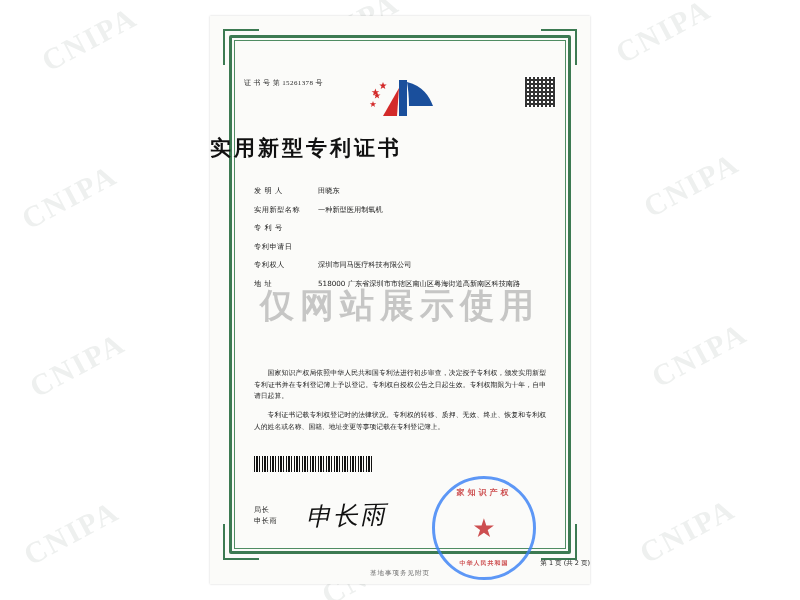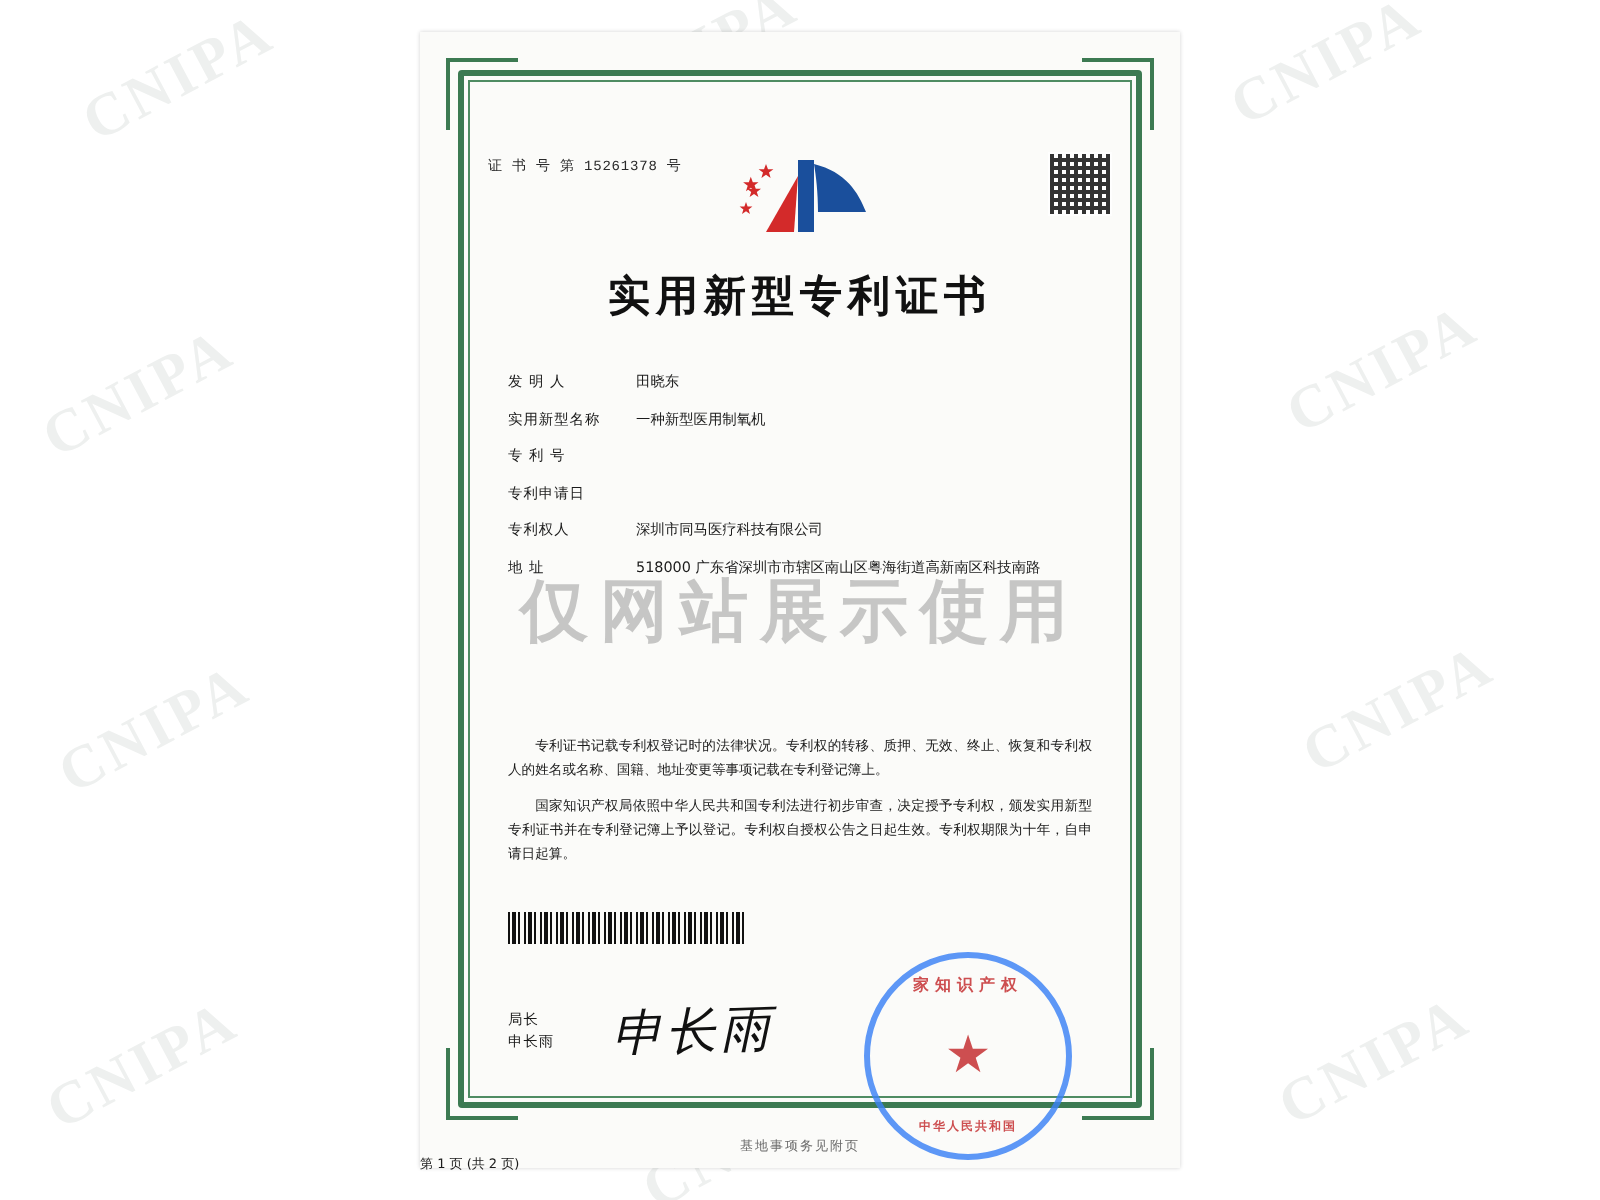--- a/index.html
+++ b/index.html
@@ -73,21 +73,21 @@
   .corner.br { right: 13px; bottom: 24px; border-left: none; border-top: none; }
 
   
   .cert-no {
     position: absolute;
     left: 34px;
     top: 62px;
     font-size: 7px;
     color: #2a2a2a;
     letter-spacing: .4px;
-    font-family: Liberation Mono, monospace;
+    font-family: Liberation Serif, serif;
   }
 
   .logo {
     position: absolute;
     left: 50%;
     top: 60px;
     transform: translateX(-50%);
     width: 74px;
     height: 44px;
   }
@@ -105,21 +105,20 @@
     background-size: 4px 4px, 4px 4px;
     opacity: .85;
     border: 1px solid #fff;
   }
 
   .title {
     position: absolute;
     left: 0;
     right: 0;
     top: 118px;
-    text-align: center;
     font-size: 21px;
     font-weight: bold;
     letter-spacing: 3px;
     color: #111;
     font-family: "DejaVu Sans", "Liberation Sans", sans-serif;
   }
 
   
   .fields {
     position: absolute;
@@ -237,22 +236,22 @@
     letter-spacing: 3px;
     color: #c3292b;
   }
   .seal .arc-top { top: 8px; }
   .seal .arc-bottom { bottom: 9px; font-size: 6px; letter-spacing: 1px; }
 
   
   .page-no {
     position: absolute;
     left: 0; right: 0;
-    top: 562px;
-    text-align: left;
+    top: 543px;
+    text-align: right;
     font-size: 6.5px;
     color: #1b1b1b;
   }
   .sheet-footnote {
     position: absolute;
     left: 0; right: 0;
     bottom: 6px;
     text-align: center;
     font-size: 6.5px;
     color: #6b6b6b;
@@ -345,22 +344,22 @@
 
       <div class="field-row">
         <div class="field-label">地 址</div>
         <div class="field-value">518000 广东省深圳市市辖区南山区粤海街道高新南区科技南路</div>
       </div>
 
 
     </div>
 
     <div class="paragraphs">
+      <p>国家知识产权局依照中华人民共和国专利法进行初步审查，决定授予专利权，颁发实用新型专利证书并在专利登记簿上予以登记。专利权自授权公告之日起生效。专利权期限为十年，自申请日起算。</p>
       <p>专利证书记载专利权登记时的法律状况。专利权的转移、质押、无效、终止、恢复和专利权人的姓名或名称、国籍、地址变更等事项记载在专利登记簿上。</p>
-      <p>国家知识产权局依照中华人民共和国专利法进行初步审查，决定授予专利权，颁发实用新型专利证书并在专利登记簿上予以登记。专利权自授权公告之日起生效。专利权期限为十年，自申请日起算。</p>
     </div>
 
     <div class="barcode"></div>
 
     <div class="sig-label">
       <div>局长</div>
       <div>申长雨</div>
     </div>
     <div class="sig-hand">申长雨</div>
 

